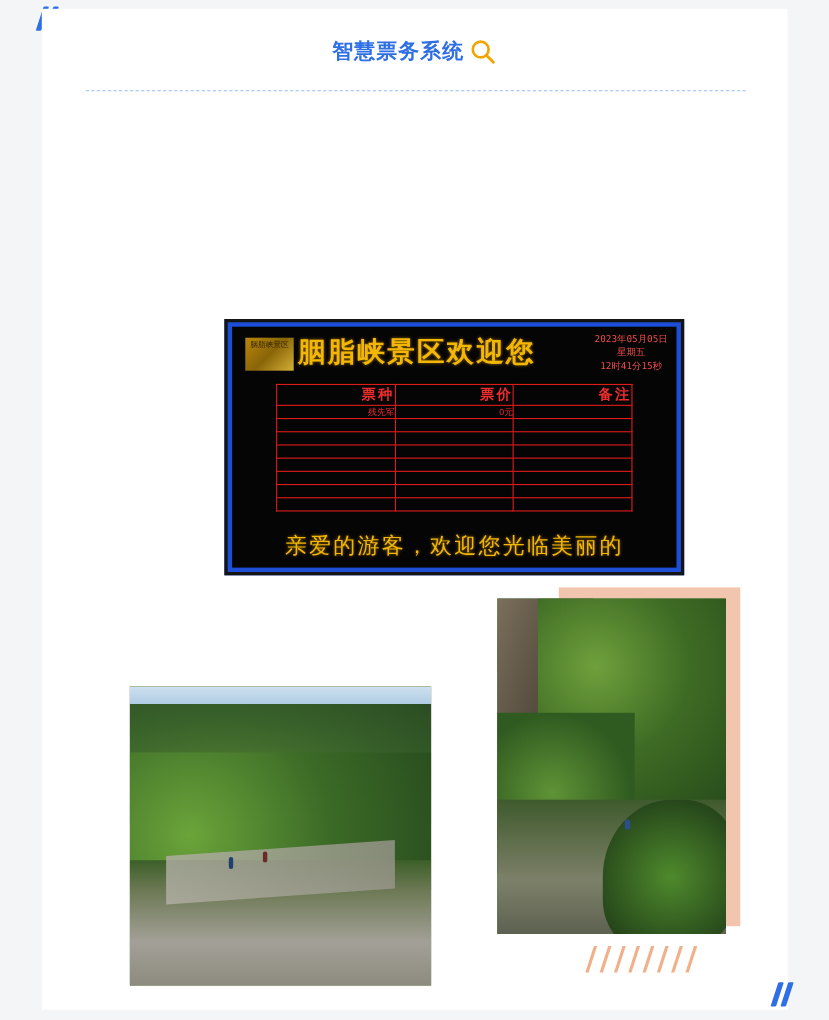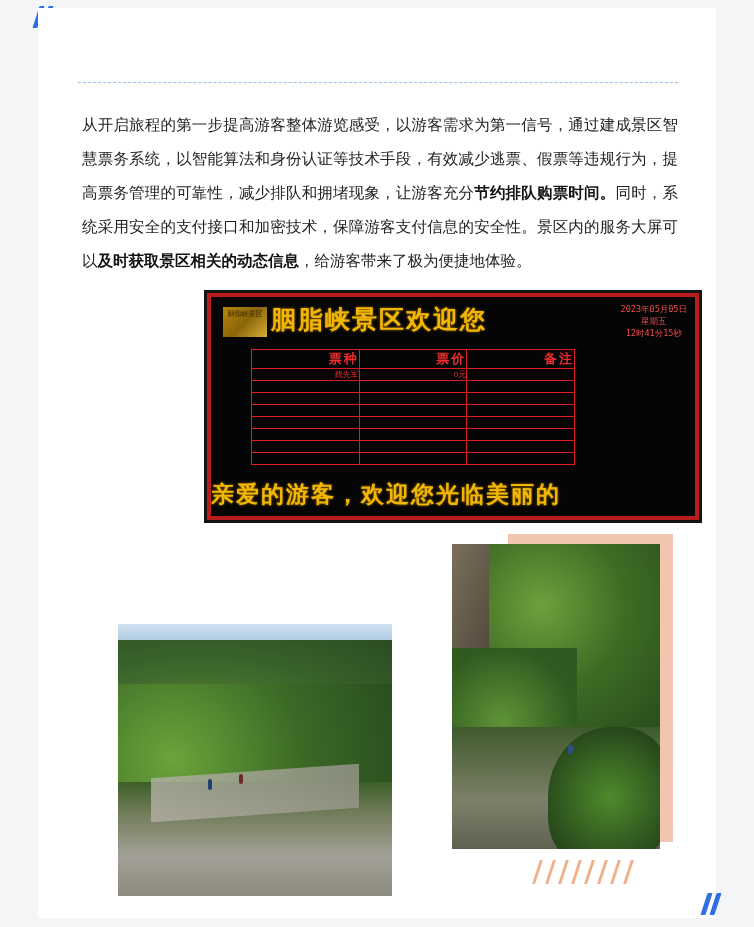--- a/index.html
+++ b/index.html
@@ -105,23 +105,23 @@
   .body-text b {
     font-weight: bold;
     color: #111111;
   }
 
   
   .led-wrap {
     position: absolute;
     left: 166px;
     top: 282px;
-    width: 498px;
+    width: 418px;
     height: 233px;
-    background: #b91c1c;
+    background: #1d4ed8;
     border: 3px solid #141414;
     box-sizing: border-box;
     overflow: hidden;
   }
   .led-inner {
     position: absolute;
     left: 4px;
     top: 4px;
     right: 4px;
     bottom: 4px;
@@ -185,22 +185,23 @@
     height: 17px;
     font-size: 13px;
     font-weight: bold;
     letter-spacing: 2px;
   }
   .led-marquee {
     position: absolute;
     left: 0;
     right: 0;
     bottom: 6px;
-    font-size: 23px;
-    font-weight: bold;
+    text-align: center;
+    font-size: 20px;
+    font-weight: normal;
     color: #f2b705;
     letter-spacing: 2px;
     text-shadow: 0 0 3px #a07000;
     font-family: "Liberation Sans", "DejaVu Sans", sans-serif;
   }
 
   
   .photo-peach {
     position: absolute;
     left: 470px;
@@ -316,26 +317,34 @@
 
 <div class="page">
 
   <div class="corner-tl">
     <i class="slash s1"></i>
       <i class="slash s2"></i>
   </div>
 
   <div class="card">
 
+    <div class="header">
+      <span class="header-inner">
+        <span class="title">智慧票务系统</span>
+        <span class="search-icon">
+          <svg width="26" height="26" viewBox="0 0 26 26">
+            <circle cx="11" cy="11" r="7.2" fill="none" stroke="#f0a500" stroke-width="2.4"></circle>
+            <line x1="16.2" y1="16.2" x2="22.5" y2="22.5" stroke="#f0a500" stroke-width="2.6" stroke-linecap="round"></line>
+          </svg>
+        </span>
+      </span>
+    </div>
 
     <div class="divider"></div>
 
-    <div class="body-text">
-      <span>从开启旅程的第一步提高游客整体游览感受，以游客需求为第一信号，通过建成景区智慧票务系统，以智能算法和身份认证等技术手段，有效减少逃票、假票等违规行为，提高票务管理的可靠性，减少排队和拥堵现象，让游客充分</span><b>节约排队购票时间。</b><span>同时，系统采用安全的支付接口和加密技术，保障游客支付信息的安全性。景区内的服务大屏可以</span><b>及时获取景区相关的动态信息</b><span>，给游客带来了极为便捷地体验。</span>
-    </div>
 
     <div class="led-wrap">
       <div class="led-inner">
         <div class="led-logo">胭脂峡景区</div>
         <div class="led-title">胭脂峡景区欢迎您</div>
         <div class="led-clock">
           <div>2023年05月05日</div>
           <div class="wk">星期五</div>
           <div>12时41分15秒</div>
         </div>

